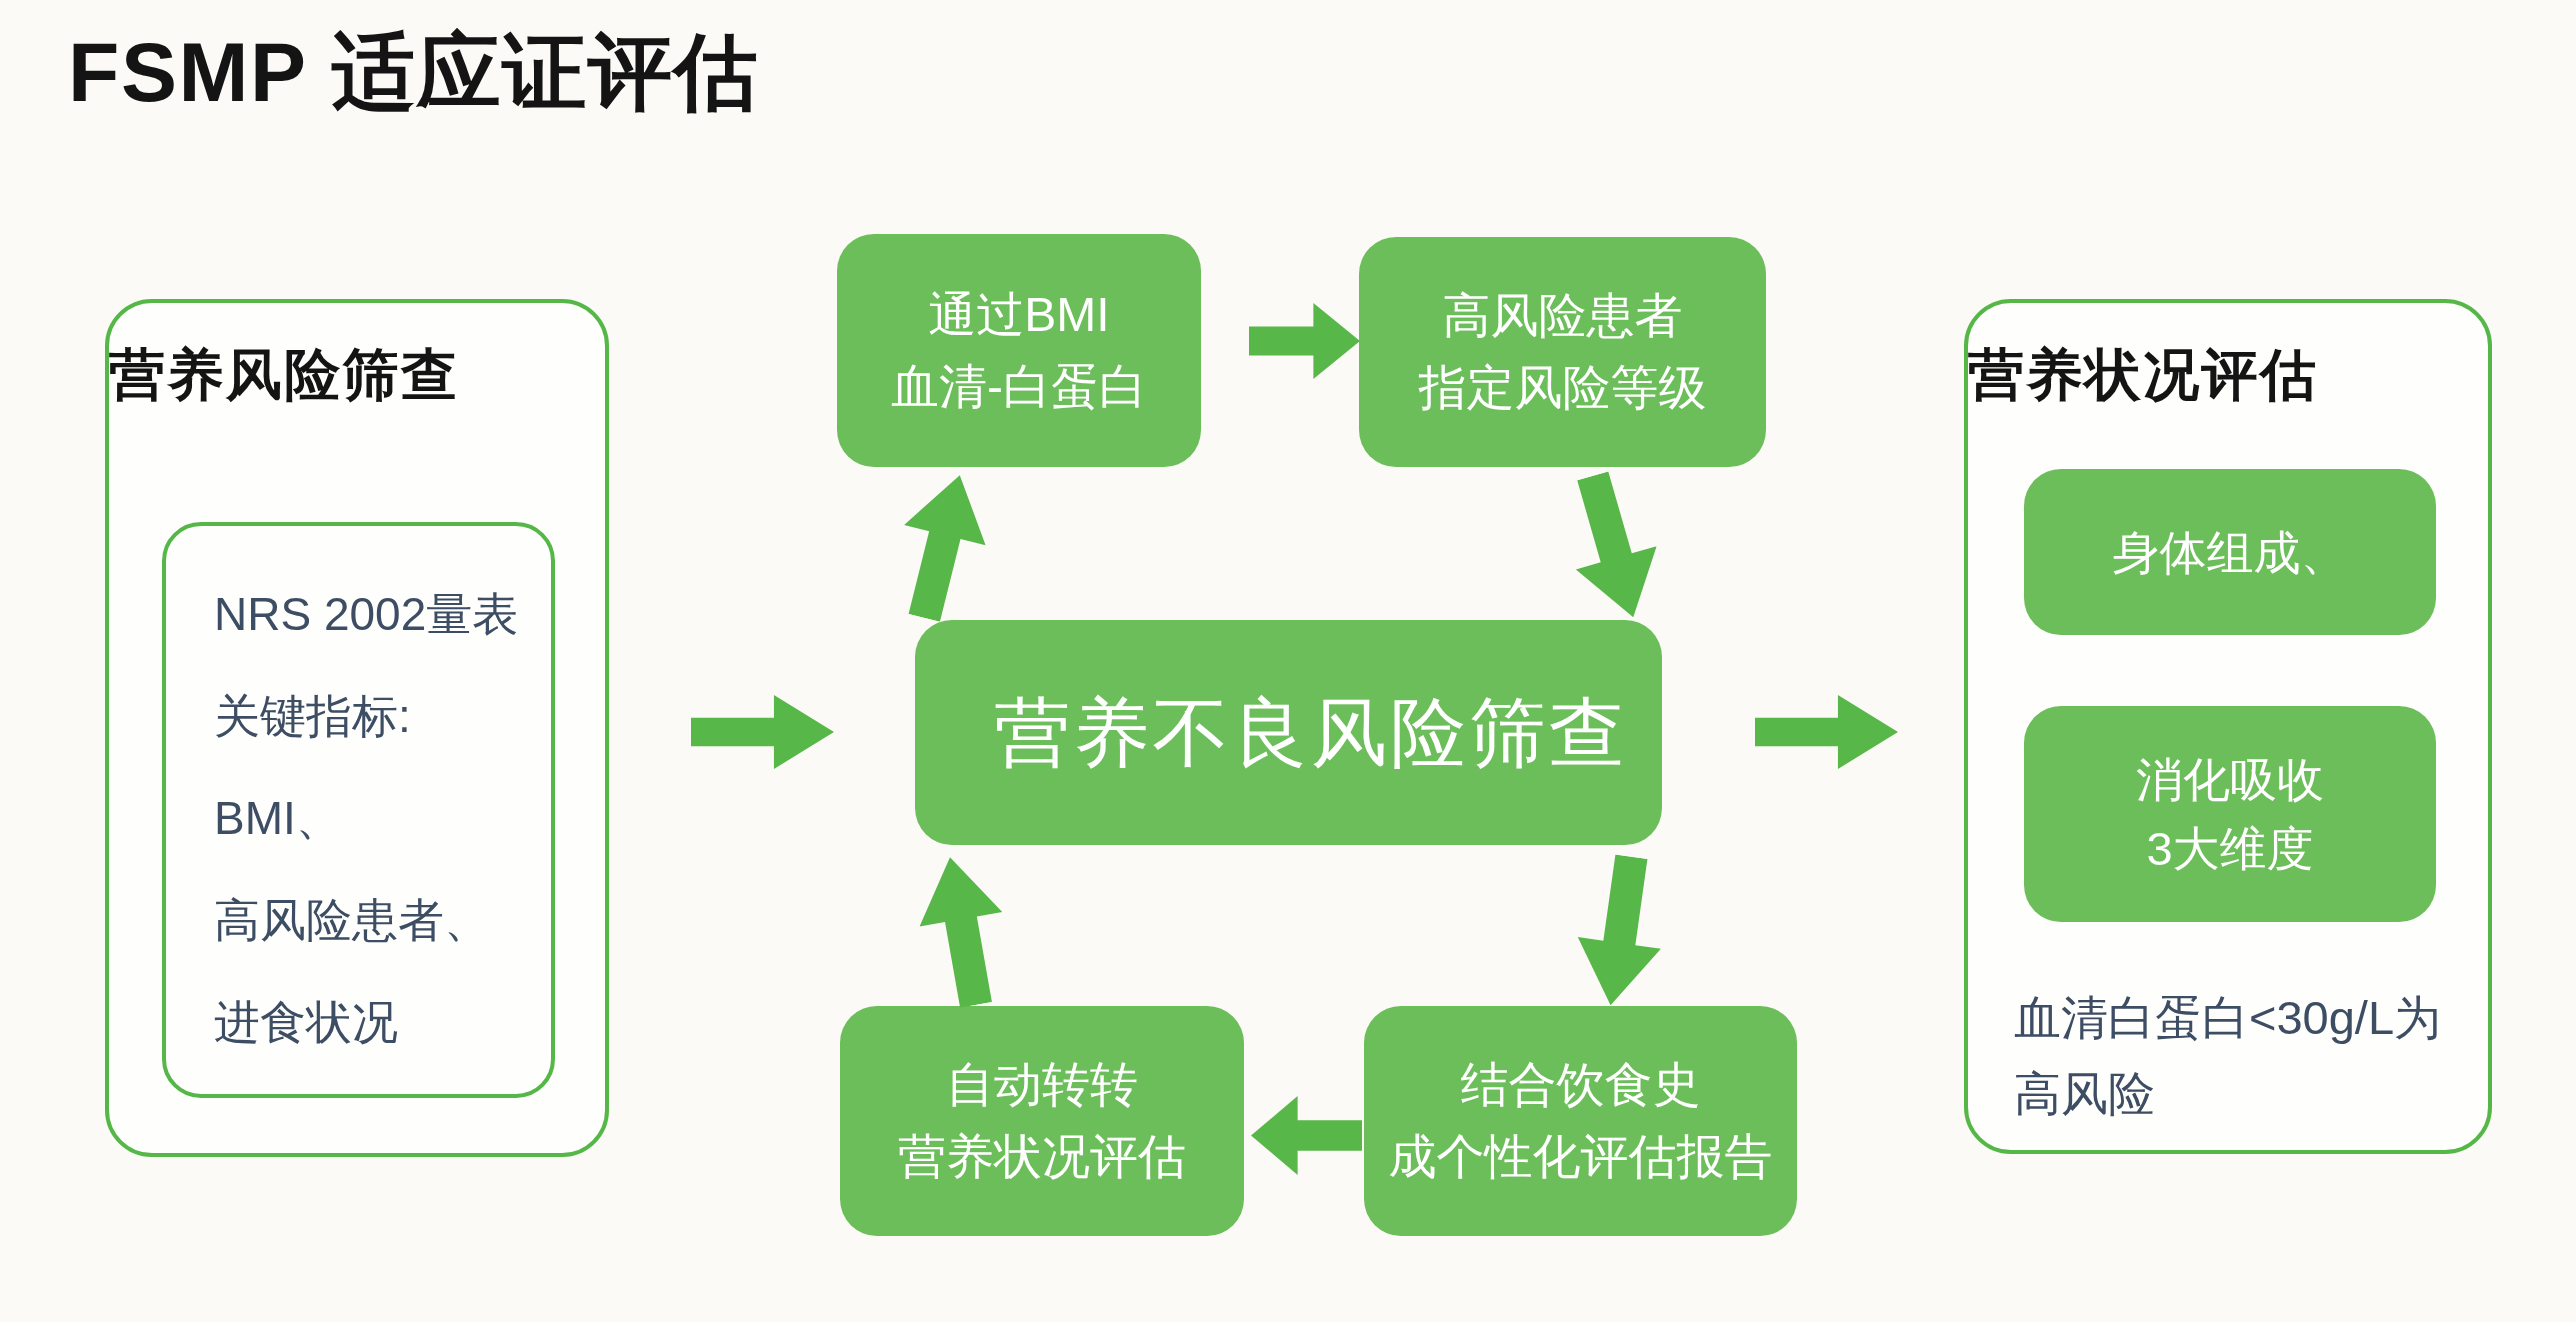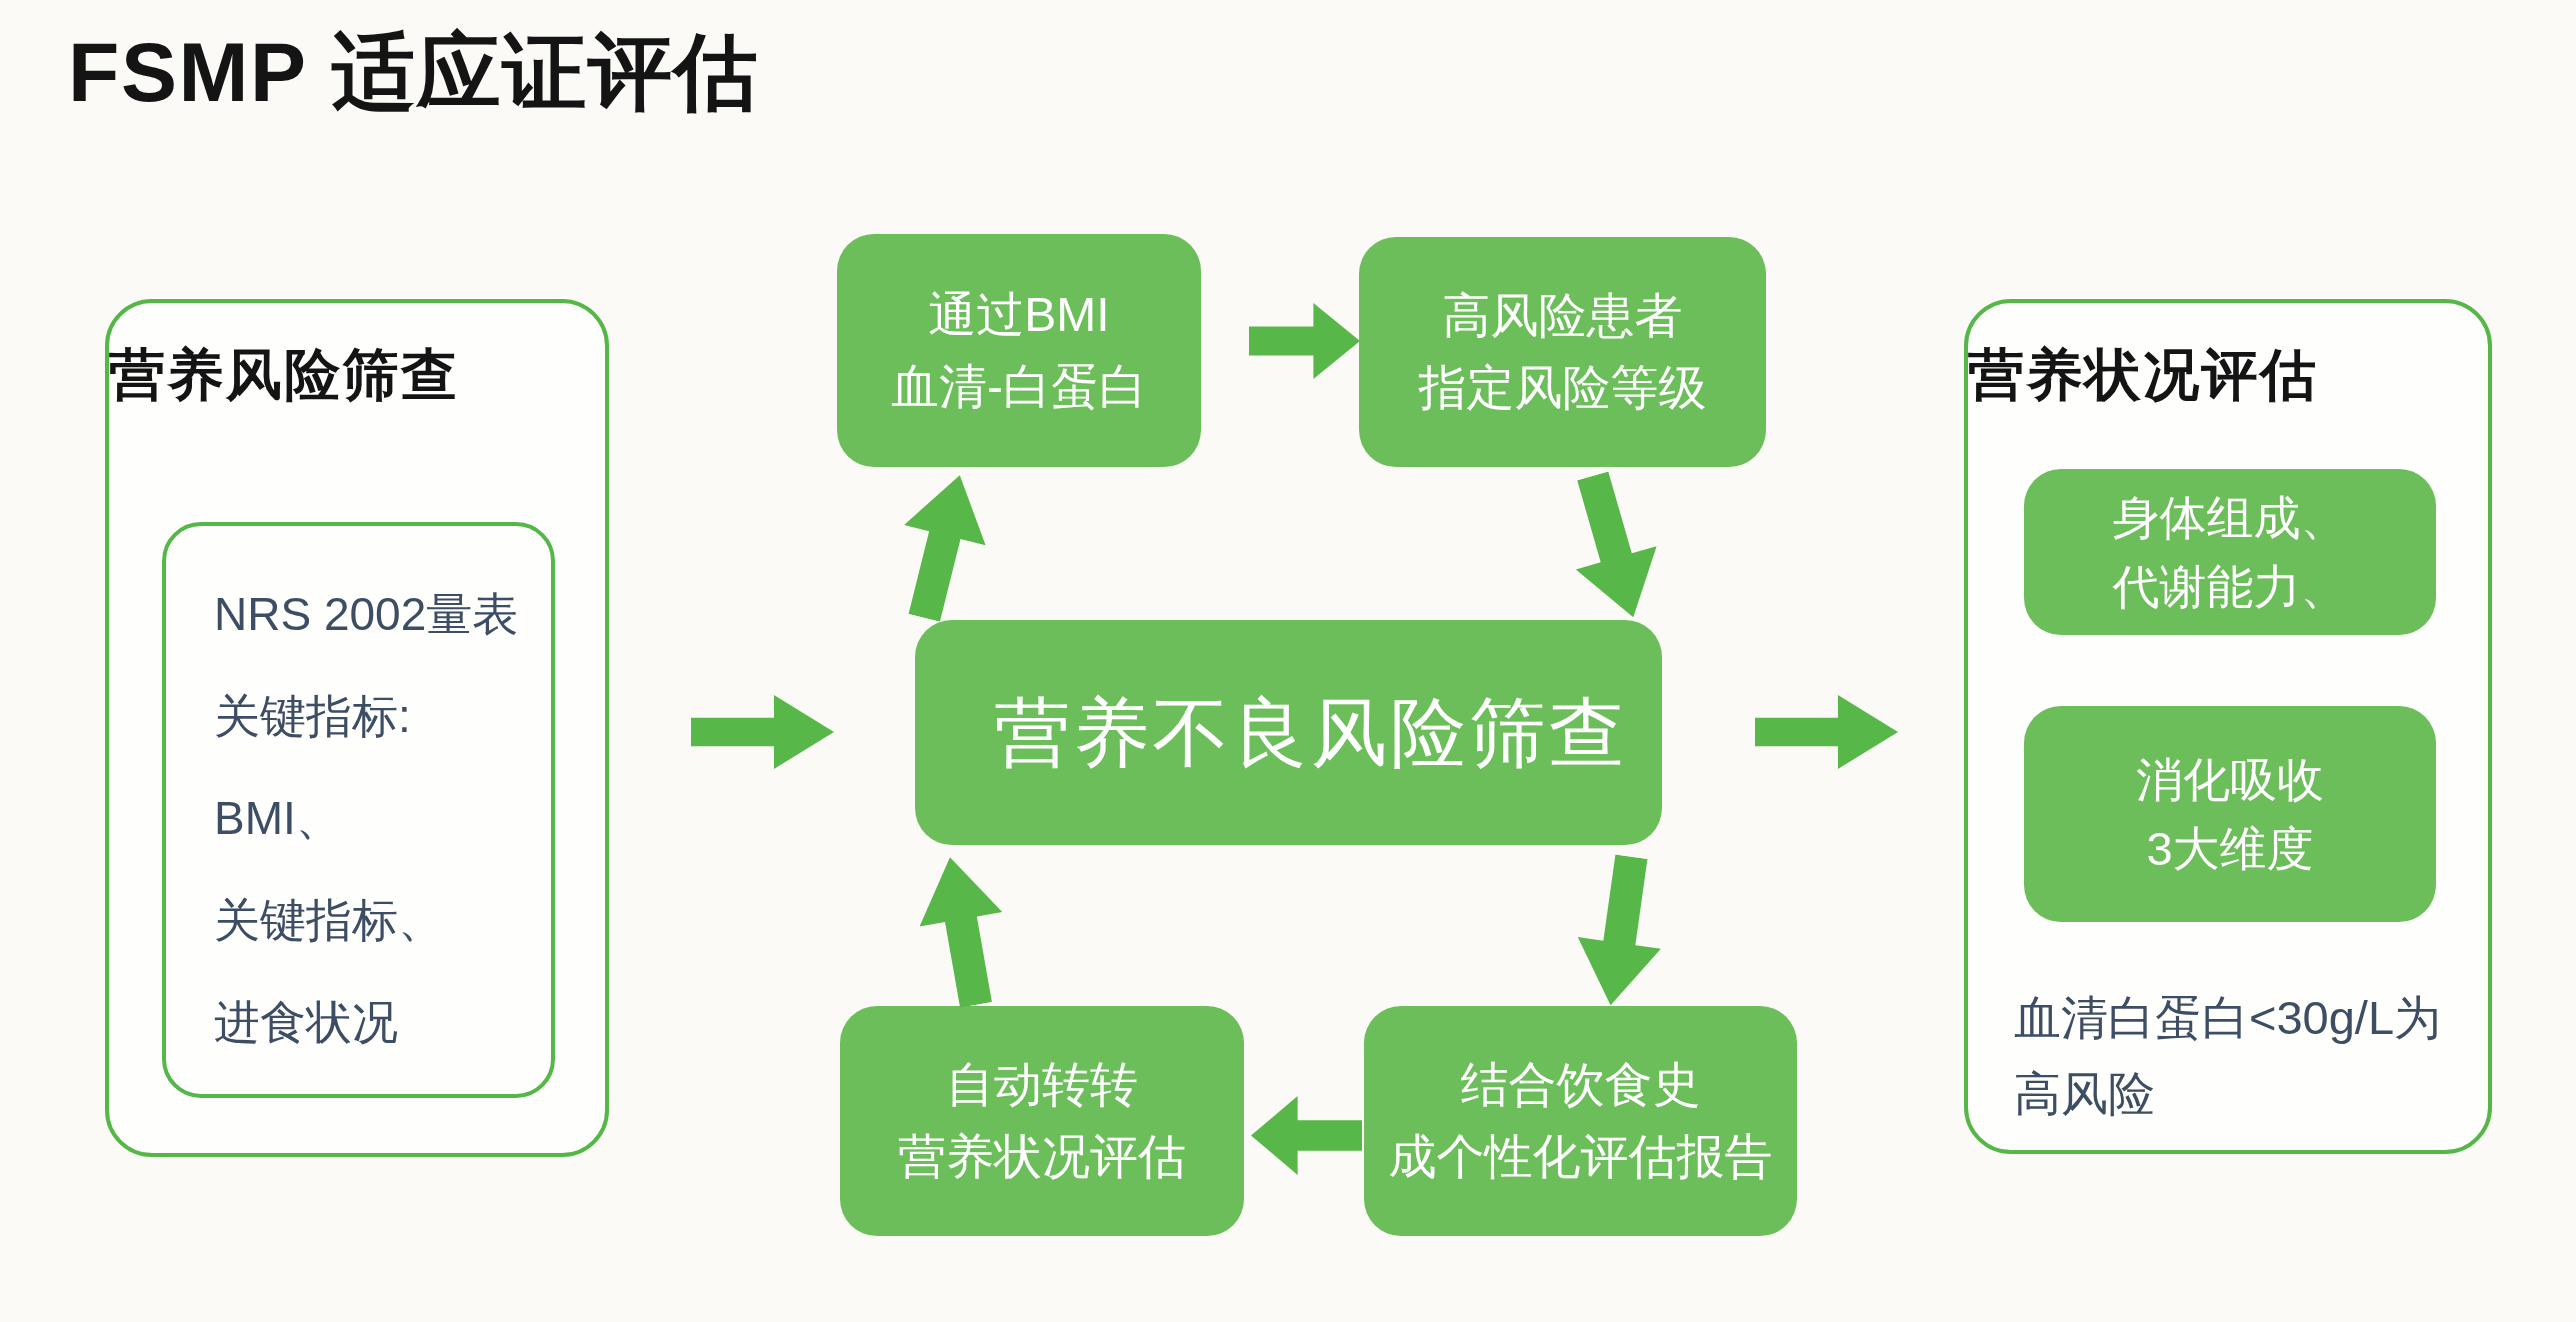--- a/index.html
+++ b/index.html
@@ -103,21 +103,21 @@
 <div class="canvas">
 
   <div class="abs page-title">FSMP 适应证评估</div>
 
   <div class="abs panel panel-left">
     <div class="panel-title">营养风险筛查</div>
     <div class="abs nrs-box">
       <span class="nrs-line">NRS 2002量表</span>
       <span class="nrs-line">关键指标:</span>
       <span class="nrs-line">BMI、</span>
-      <span class="nrs-line">关键指标、</span>
+      <span class="nrs-line">高风险患者、</span>
       <span class="nrs-line">进食状况</span>
     </div>
   </div>
 
   <div class="abs gbox gbox-tl">
     <span class="line">通过BMI</span>
     <span class="line">血清-白蛋白</span>
   </div>
 
   <div class="abs gbox gbox-tr">
@@ -138,21 +138,20 @@
     <span class="line">结合饮食史</span>
     <span class="line">成个性化评估报告</span>
   </div>
 
   <div class="abs panel panel-right">
     <div class="panel-title">营养状况评估</div>
   </div>
 
   <div class="abs gbox gbox-r1">
     <span class="line">身体组成、</span>
-    <span class="line">代谢能力、</span>
   </div>
 
   <div class="abs gbox gbox-r2">
     <span class="line">消化吸收</span>
     <span class="line">3大维度</span>
   </div>
 
   <div class="abs albumin-note">
     <span class="note-line">血清白蛋白&lt;30g/L为</span>
     <span class="note-line">高风险</span>

